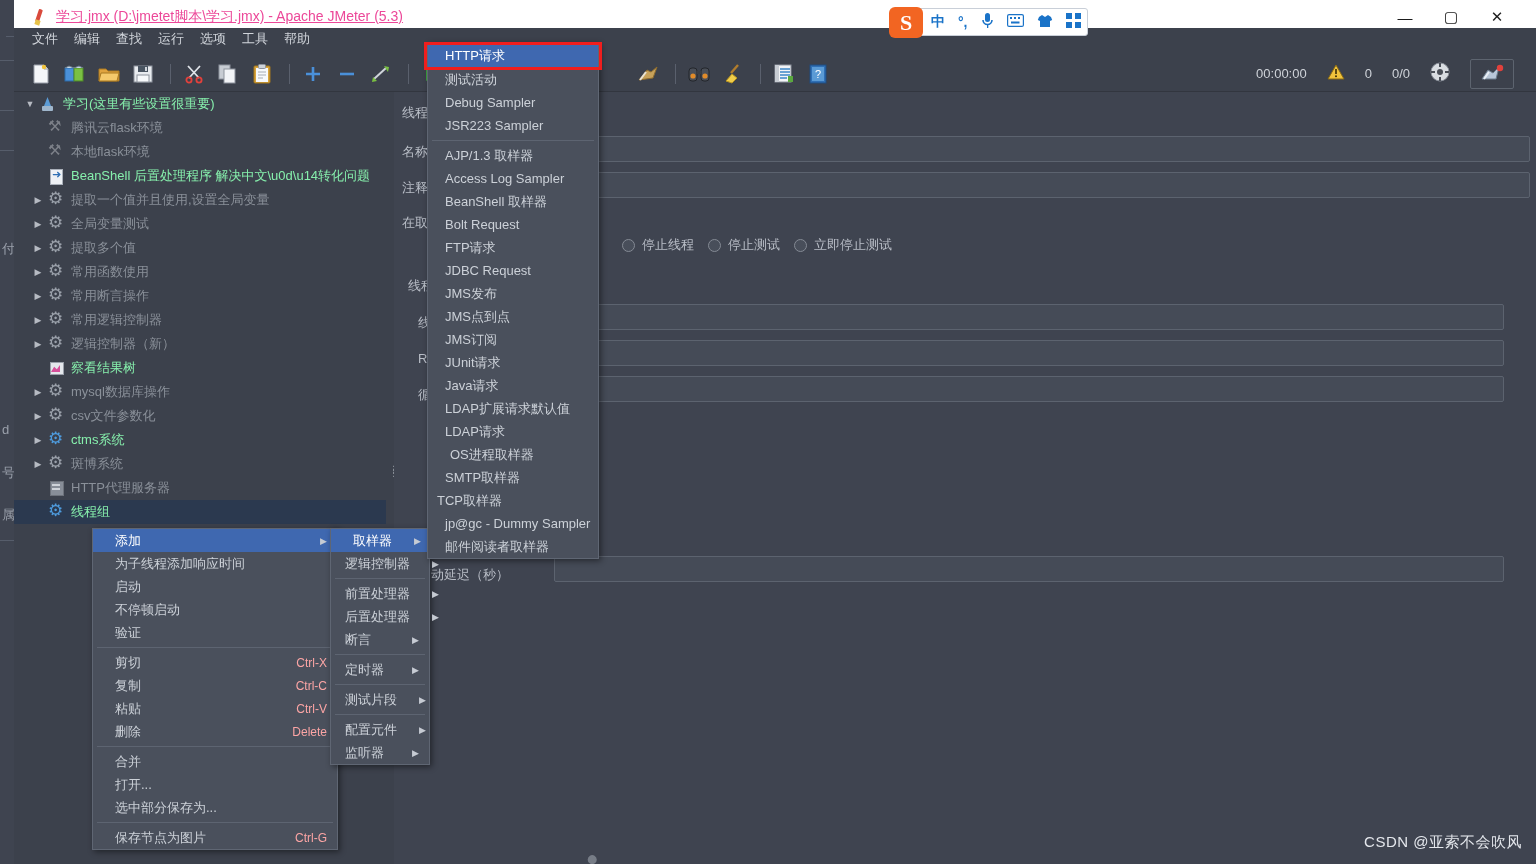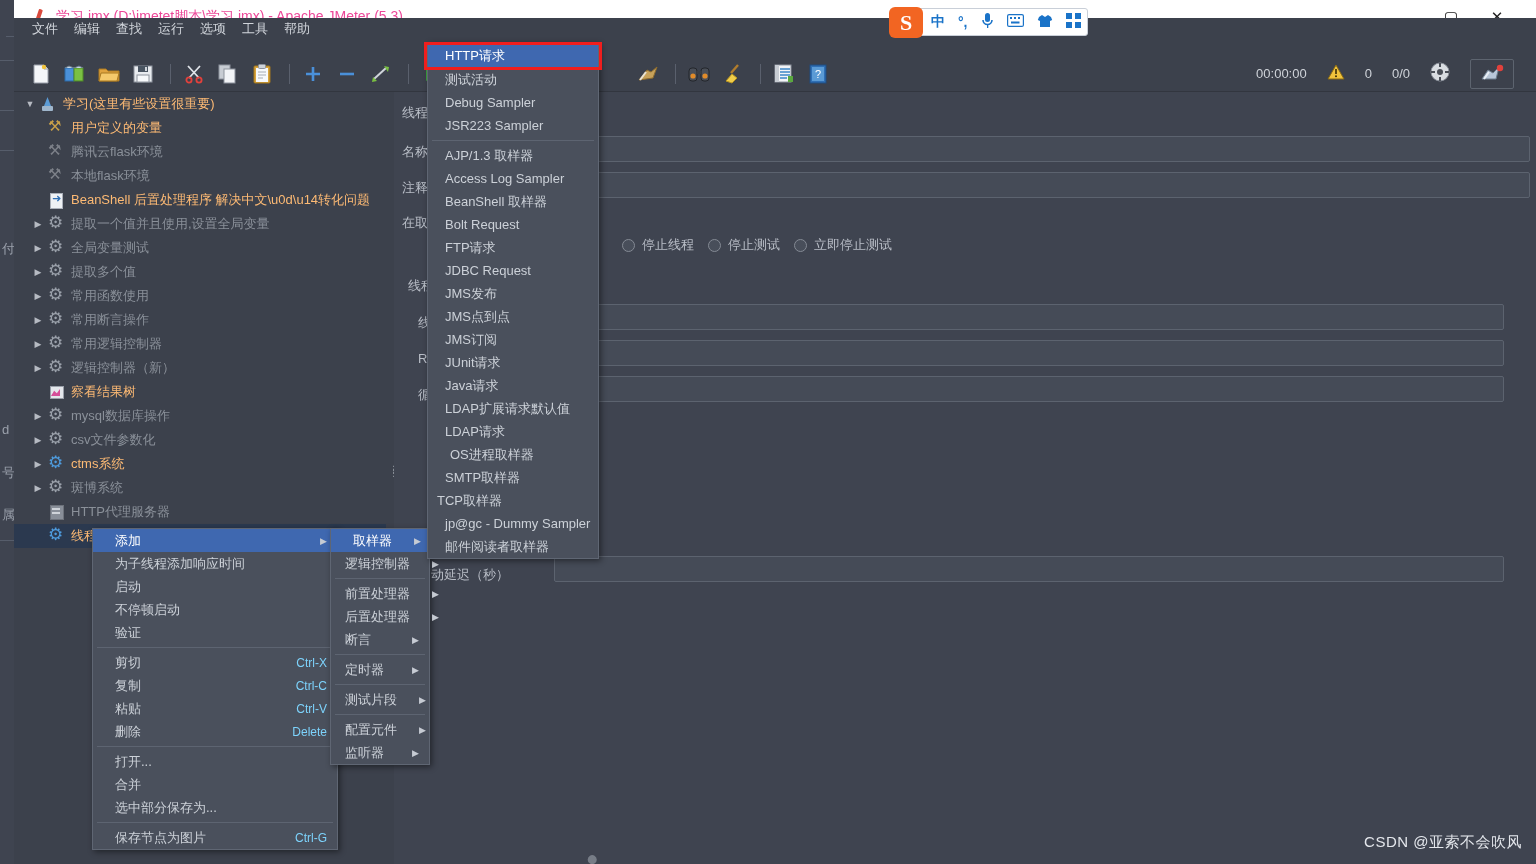--- a/index.html
+++ b/index.html
@@ -62,21 +62,21 @@
     position: absolute; left: -8px; top: -2px;
     width: 34px; height: 31px; background: #f26522;
     border-radius: 6px; color: #fff; font-size: 22px; font-weight: bold;
     display: flex; align-items: center; justify-content: center;
     font-family: "Liberation Serif", serif;
   }
   .ime-item { color: #1a73c8; font-size: 14px; font-weight: bold; }
 
   
   .menubar {
-    position: absolute; left: 14px; top: 18px; width: 1522px; height: 22px;
+    position: absolute; left: 14px; top: 28px; width: 1522px; height: 22px;
     background: #3c414c; display: flex; align-items: center; padding-left: 10px;
   }
   .menubar-item {
     font-size: 13px; color: #d0d4da; padding: 2px 8px;
   }
 
   
   .toolbar {
     position: absolute; left: 14px; top: 56px; width: 1522px; height: 36px;
     background: #3c414c; display: flex; align-items: center; padding-left: 12px;
@@ -105,21 +105,21 @@
   .tree-row {
     display: flex; align-items: center; height: 24px;
     padding-left: 8px; font-size: 13px; white-space: nowrap;
   }
   .tree-row.selected { background: #2b394f; }
   .twisty {
     width: 16px; text-align: center; color: #b6bac2;
     font-size: 9px; flex: none;
   }
   .tree-ico { width: 20px; height: 18px; flex: none; position: relative; margin-right: 5px; }
-  .tree-label { color: #fdba74; }
+  .tree-label { color: #86efac; }
   .tree-label.dim { color: #8a9099; }
 
   
   .ico-ramp::before {
     content: ""; position: absolute; left: 6px; top: 2px;
     width: 7px; height: 9px; background: #5b9bd5;
     clip-path: polygon(50% 0, 100% 100%, 0 100%);
   }
   .ico-ramp::after {
     content: ""; position: absolute; left: 4px; top: 11px;
@@ -198,21 +198,21 @@
     border: 1px solid #5f6673; z-index: 40;
     box-shadow: 2px 2px 6px rgba(0,0,0,.45);
   }
   .menu-item {
     display: flex; align-items: center; height: 23px;
     padding: 0 10px 0 22px; font-size: 13px; color: #ccd1d8;
     white-space: nowrap; position: relative;
   }
   .menu-item.highlight { background: #3f68b0; color: #ffffff; }
   .menu-item .shortcut {
-    margin-left: auto; padding-left: 26px; color: #7dd3fc; font-size: 12px;
+    margin-left: auto; padding-left: 26px; color: #fca5a5; font-size: 12px;
   }
   .menu-item .arrow {
     margin-left: auto; padding-left: 22px; font-size: 9px; color: #c6cbd3;
   }
   .menu-sep { height: 1px; background: #5d6471; margin: 3px 4px; }
 
   #ctx-menu   { left: 92px;  top: 528px; width: 246px; }
   #add-menu   { left: 330px; top: 528px; width: 100px; }
   #sampler-menu { left: 427px; top: 42px; width: 172px; }
 
@@ -464,24 +464,20 @@
   </div>
 
   <div class="tree">
 
     <div class="tree-row">
       <span class="twisty">▼</span>
       <span class="tree-ico ico-ramp"></span>
       <span class="tree-label">学习(这里有些设置很重要)</span>
     </div>
 
-    <div class="tree-row" style="padding-left:32px">
-      <span class="tree-ico ico-wrench"></span>
-      <span class="tree-label">用户定义的变量</span>
-    </div>
 
     <div class="tree-row" style="padding-left:32px">
       <span class="tree-ico ico-wrench dim"></span>
       <span class="tree-label dim">腾讯云flask环境</span>
     </div>
 
     <div class="tree-row" style="padding-left:32px">
       <span class="tree-ico ico-wrench dim"></span>
       <span class="tree-label dim">本地flask环境</span>
     </div>
@@ -630,24 +626,24 @@
     <div class="menu-item">
       <span>粘贴</span>
       <span class="shortcut">Ctrl-V</span>
     </div>
     <div class="menu-item">
       <span>删除</span>
       <span class="shortcut">Delete</span>
     </div>
     <div class="menu-sep"></div>
     <div class="menu-item">
+      <span>合并</span>
+    </div>
+    <div class="menu-item">
       <span>打开...</span>
-    </div>
-    <div class="menu-item">
-      <span>合并</span>
     </div>
     <div class="menu-item">
       <span>选中部分保存为...</span>
     </div>
     <div class="menu-sep"></div>
     <div class="menu-item">
       <span>保存节点为图片</span>
       <span class="shortcut">Ctrl-G</span>
     </div>
   </div>

